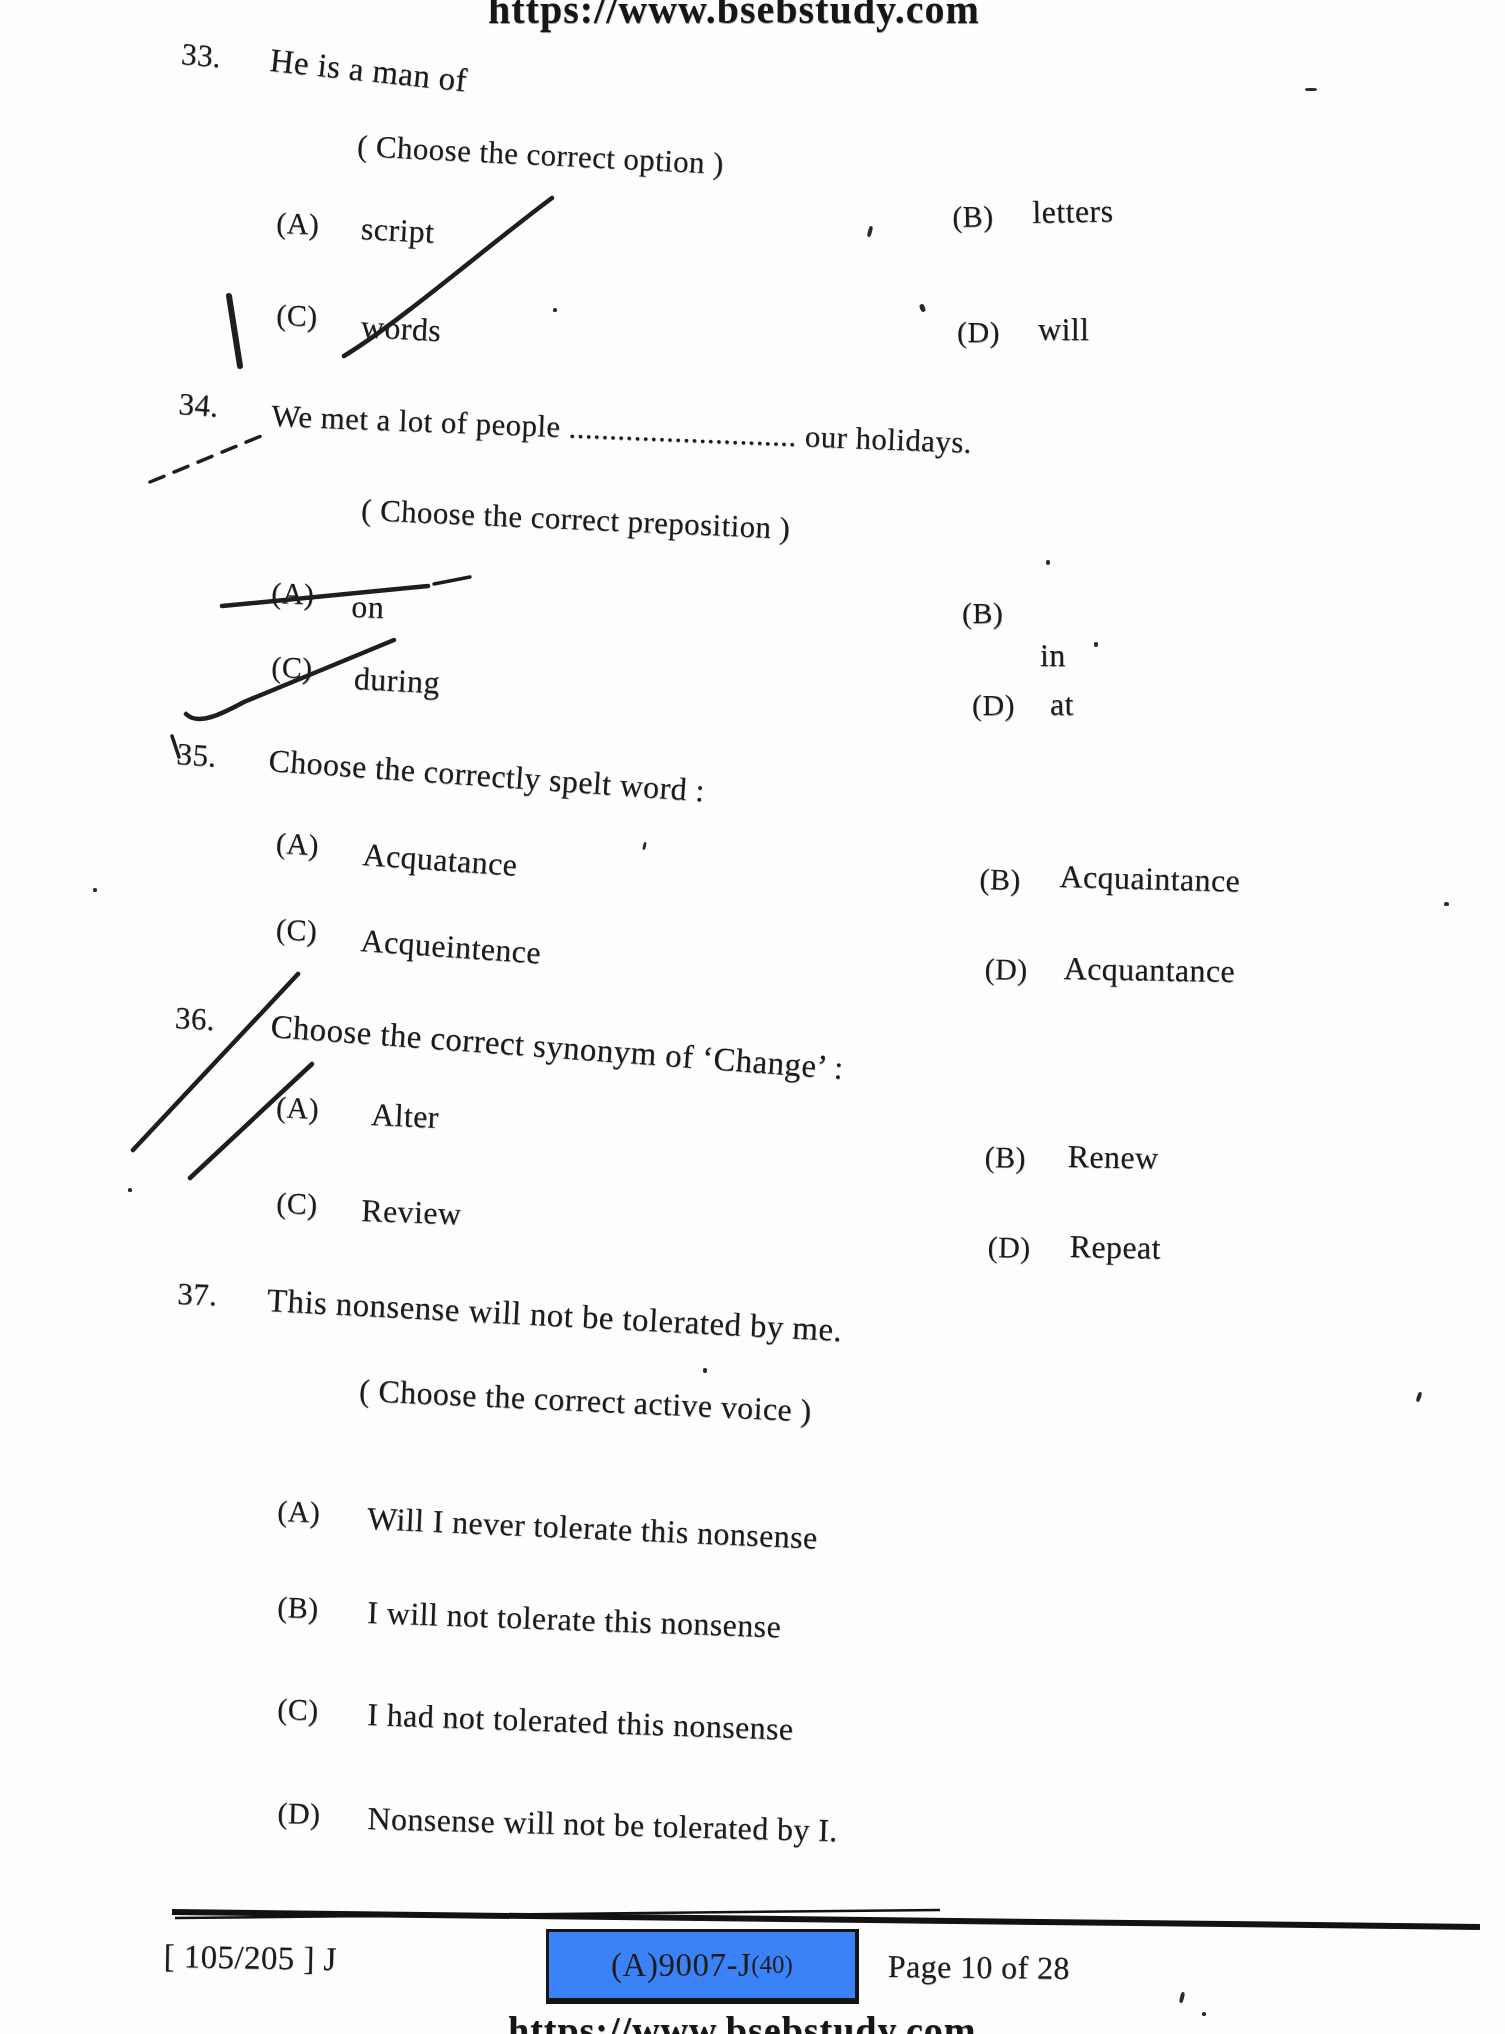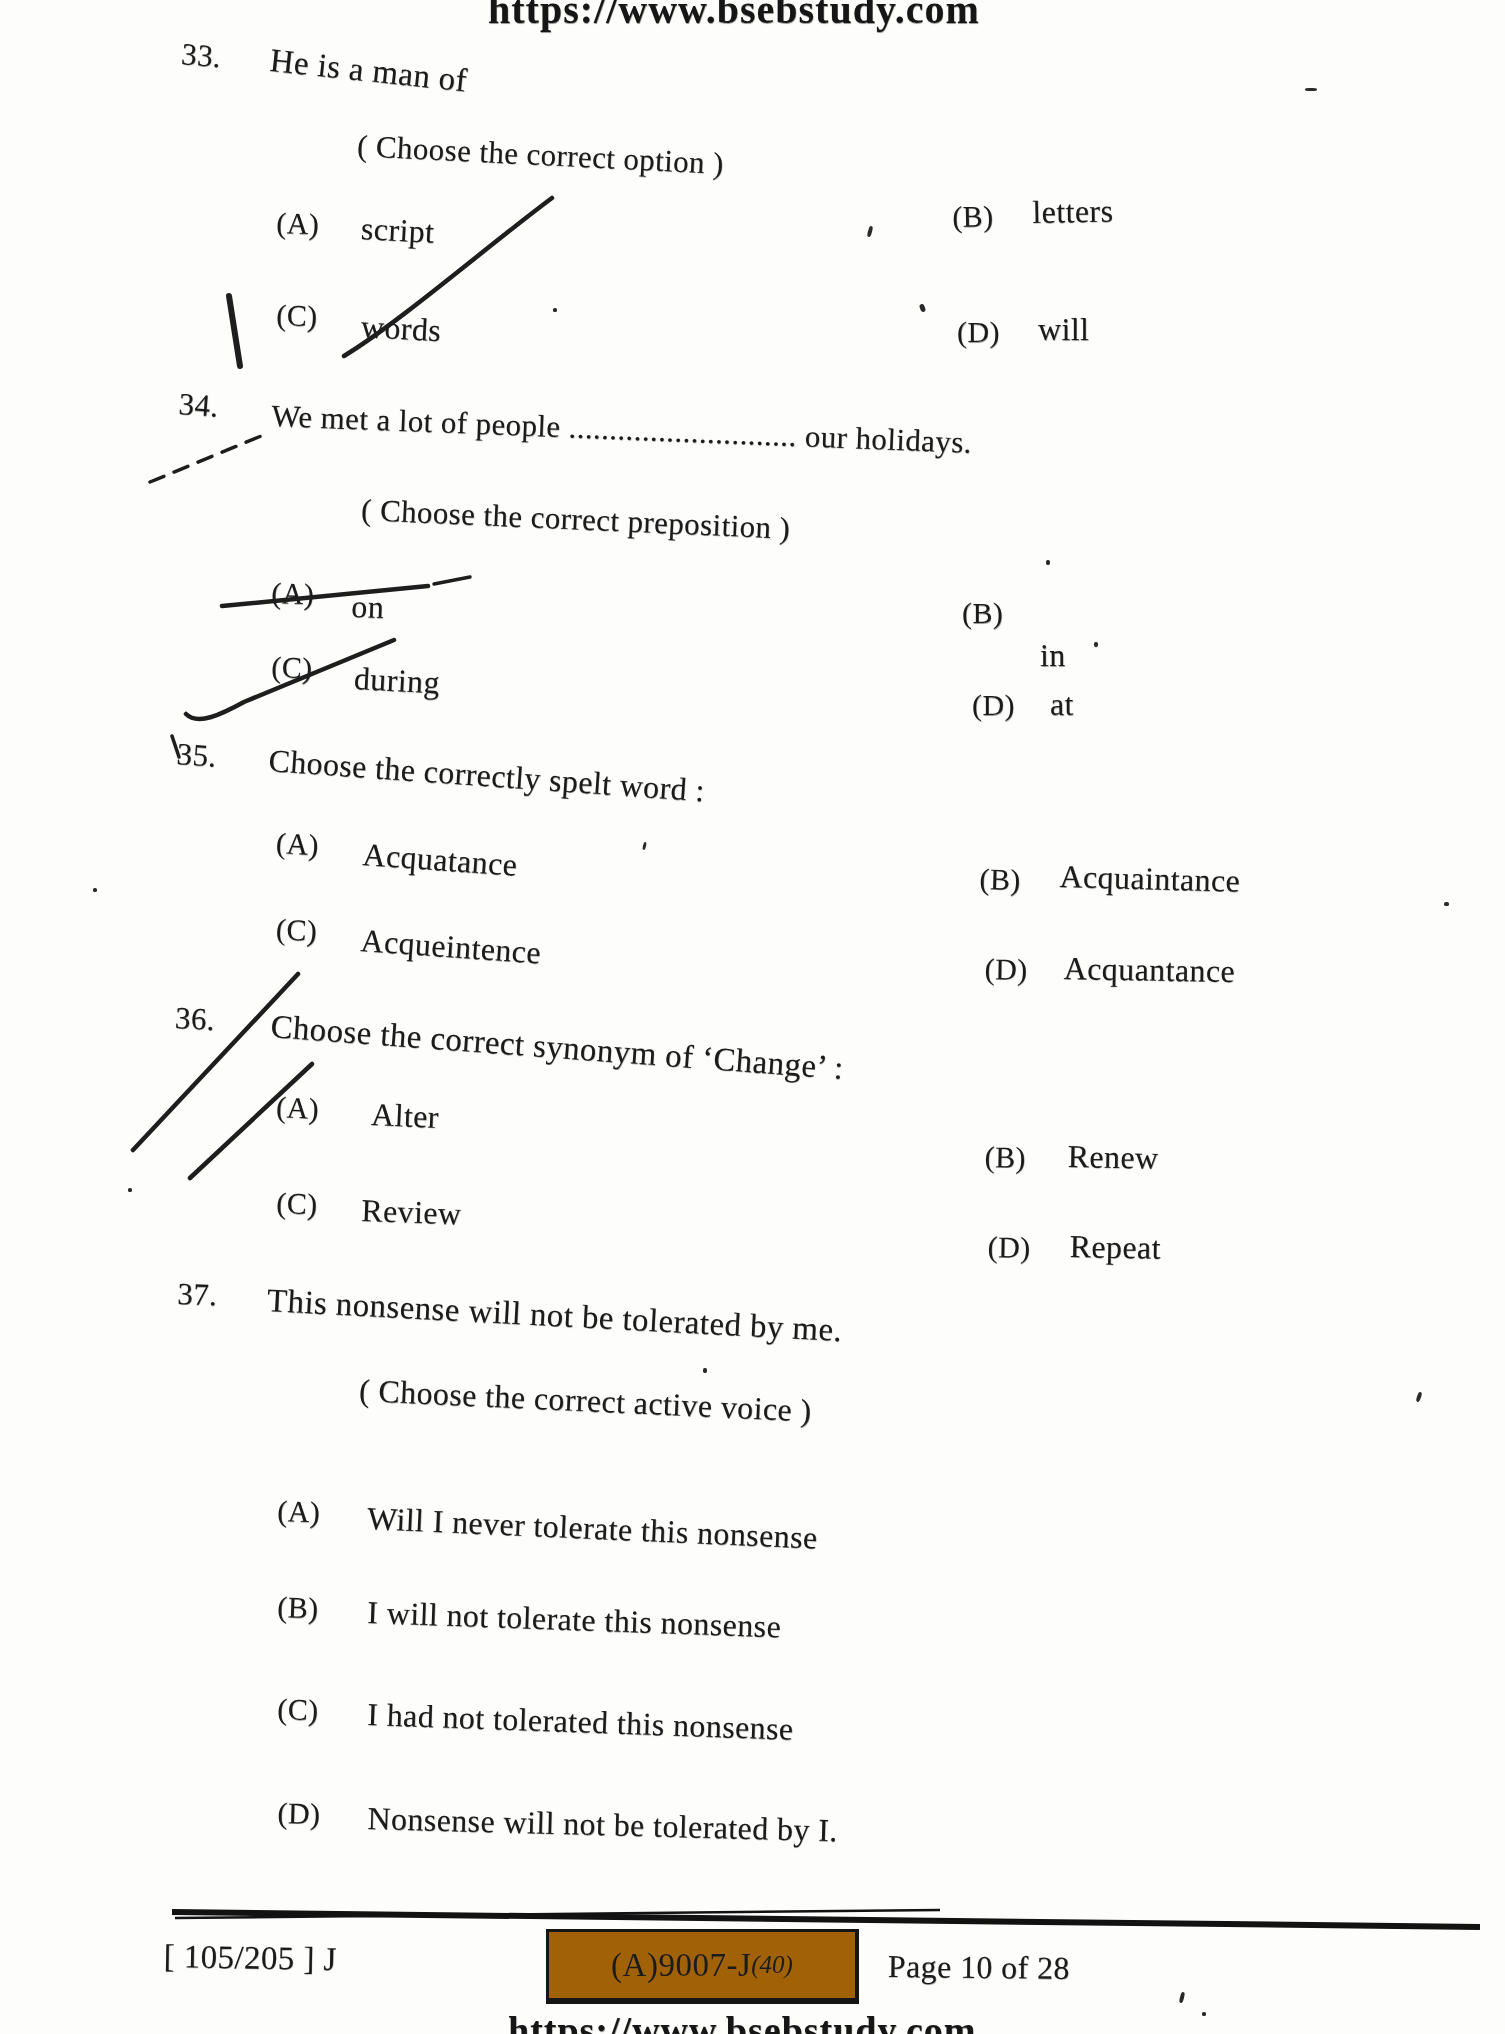--- a/index.html
+++ b/index.html
@@ -19,25 +19,25 @@
   .qtext{font-size:32px;}
   .instr{font-size:31px;}
   .optl{font-size:30px;}
   .optt{font-size:32px;}
   .url{font-size:40px; font-weight:bold; letter-spacing:1px; color:#161616;}
   .footer-item{font-size:32px;}
   .code-box{
     position:absolute; left:546px; top:1929px; width:306px; height:66px;
     border:3px solid #151515; border-bottom-width:6px; border-right-width:4px;
     display:flex; align-items:center; justify-content:center;
-    background:#a16207;
+    background:#3b82f6;
     text-align:right;
   }
   .code-main{font-size:33px; letter-spacing:0.5px;}
-  .code-sub{font-size:25px; vertical-align:-2px;font-style:italic;}
+  .code-sub{font-size:25px; vertical-align:-2px;}
   svg.marks{position:absolute; left:0; top:0; pointer-events:none;}
   .speck{position:absolute; background:#2a2a2a; border-radius:40%;}
 </style>
 </head>
 <body>
 
 <div class="page">
 
   <div class="t url" style="left:488px; top:-14px;">https://www.bsebstudy.com</div>
 

